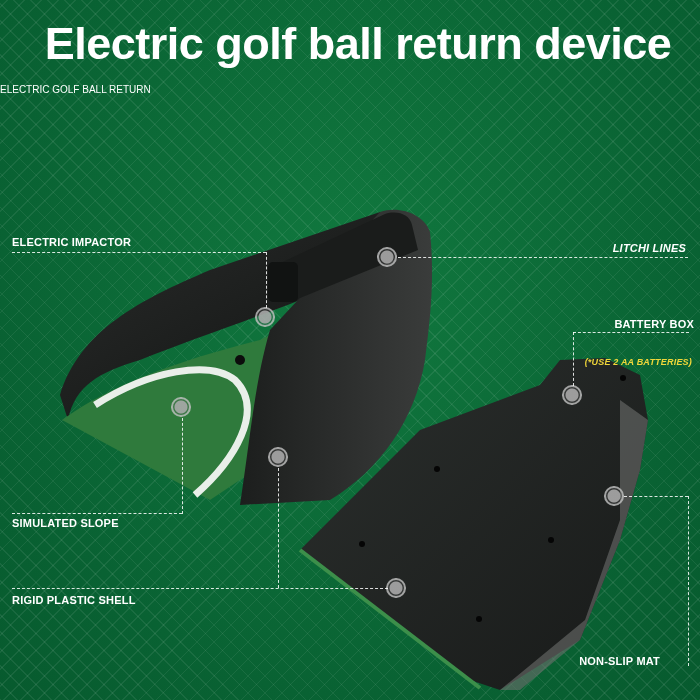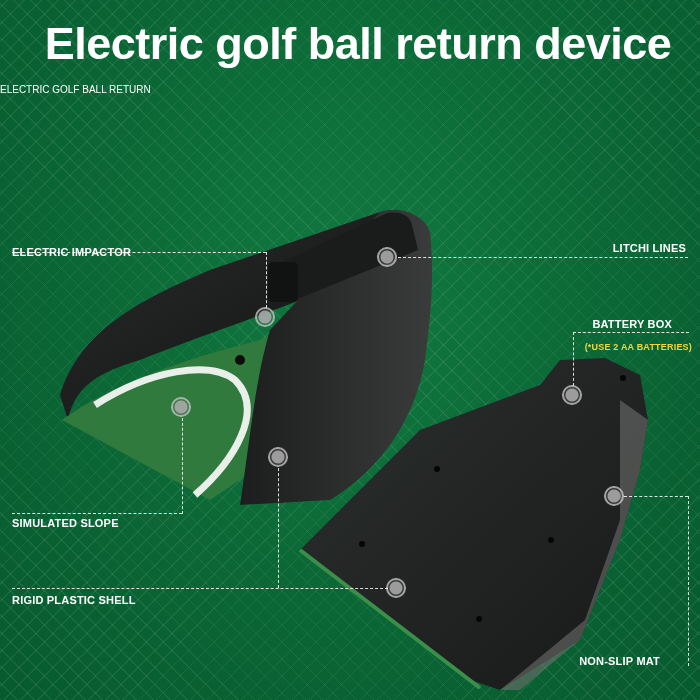--- a/index.html
+++ b/index.html
@@ -77,20 +77,20 @@
   <div class="dash" style="left:398px;top:257px;width:290px;border-top-width:1px;"></div>
   <div class="dash" style="left:573px;top:332px;width:116px;border-top-width:1px;"></div>
   <div class="dash" style="left:573px;top:332px;height:54px;border-left-width:1px;"></div>
   <div class="dash" style="left:182px;top:418px;height:96px;border-left-width:1px;"></div>
   <div class="dash" style="left:12px;top:513px;width:170px;border-top-width:1px;"></div>
   <div class="dash" style="left:278px;top:468px;height:120px;border-left-width:1px;"></div>
   <div class="dash" style="left:12px;top:588px;width:376px;border-top-width:1px;"></div>
   <div class="dash" style="left:624px;top:496px;width:64px;border-top-width:1px;"></div>
   <div class="dash" style="left:688px;top:496px;height:170px;border-left-width:1px;"></div>
 
-  <div class="label" style="left:12px;top:246px;text-align:center;">ELECTRIC IMPACTOR</div>
-  <div class="label" style="right:14px;top:242px;">LITCHI LINES</div>
-  <div class="label" style="right:28px;top:318px;">BATTERY BOX</div>
-  <div class="label note" style="right:8px;top:342px;">(*USE 2 AA BATTERIES)</div>
+  <div class="label" style="left:12px;top:236px;text-align:center;">ELECTRIC IMPACTOR</div>
+  <div class="label" style="right:14px;top:242px;font-style:italic;">LITCHI LINES</div>
+  <div class="label" style="right:6px;top:318px;">BATTERY BOX</div>
+  <div class="label note" style="right:8px;top:357px;font-style:italic;">(*USE 2 AA BATTERIES)</div>
   <div class="label" style="left:12px;top:517px;text-align:center;">SIMULATED SLOPE</div>
   <div class="label" style="left:12px;top:594px;">RIGID PLASTIC SHELL</div>
   <div class="label" style="right:40px;top:655px;text-align:right;">NON-SLIP MAT</div>
 </div>
 
 </body></html>

